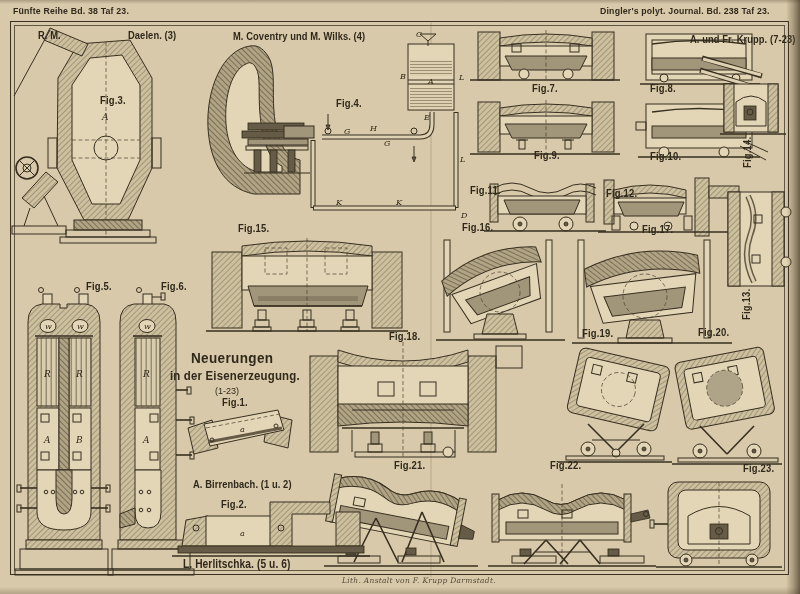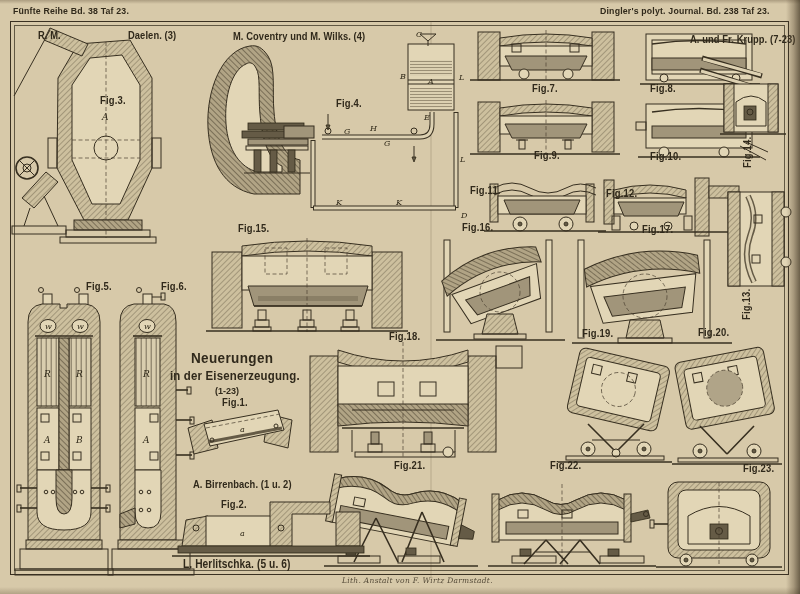--- a/index.html
+++ b/index.html
@@ -14,21 +14,21 @@
   .crease{position:absolute;left:430px;top:21px;width:2px;height:556px;background:rgba(90,75,50,.12);}
   .frame{position:absolute;left:10px;top:21px;width:779px;height:554px;border:1.6px solid #3a3122;box-sizing:border-box;}
   .frame-inner{position:absolute;left:14px;top:25px;width:771px;height:546px;border:.8px solid rgba(58,49,34,.75);box-sizing:border-box;}
   .lbl{position:absolute;color:#30291b;font-weight:bold;white-space:nowrap;transform-origin:0 50%;}
   .hdr{font-size:9.5px;letter-spacing:.2px;transform:scaleX(.92);}
   .attr{font-size:11px;letter-spacing:.1px;transform:scaleX(.85);}
   .fig{font-size:10.5px;letter-spacing:.2px;transform:scaleX(.9);}
   .rot{transform:rotate(-90deg) scaleX(.9);transform-origin:0 0;}
   .t1{font-size:15px;letter-spacing:.4px;transform:scaleX(.9);}
   .t2{font-size:13px;letter-spacing:.2px;transform:scaleX(.88);}
-  .t3{font-size:9.5px;font-weight:bold;transform:scaleX(.95);}
+  .t3{font-size:9.5px;font-weight:normal;transform:scaleX(.95);}
   .imprint{position:absolute;font-family:"DejaVu Serif",serif;font-style:italic;font-weight:normal;
       font-size:7.5px;color:#544a38;letter-spacing:.3px;}
   svg .o{fill:none;stroke:#372f20;stroke-width:1;}
   svg .ob{fill:none;stroke:#372f20;stroke-width:1.6;}
   svg .cav{fill:#e2d6b6;stroke:#372f20;stroke-width:1;}
   svg .gy{fill:#a1957a;stroke:#372f20;stroke-width:1;}
   svg .dk{fill:#655b46;stroke:#2f2818;stroke-width:.8;}
   svg .w1{fill:url(#h1);stroke:#372f20;stroke-width:1;}
   svg .w2{fill:url(#h2);stroke:#372f20;stroke-width:1;}
   svg .vl{fill:url(#vlp);stroke:#372f20;stroke-width:1;}
@@ -542,18 +542,18 @@
   <span class="lbl fig" style="left:238px;top:222px">Fig.15.</span>
   <span class="lbl fig" style="left:462px;top:221px">Fig.16.</span>
   <span class="lbl fig" style="left:642px;top:223px">Fig.17.</span>
   <span class="lbl fig" style="left:389px;top:330px">Fig.18.</span>
   <span class="lbl fig" style="left:582px;top:327px">Fig.19.</span>
   <span class="lbl fig" style="left:698px;top:326px">Fig.20.</span>
   <span class="lbl fig" style="left:394px;top:459px">Fig.21.</span>
   <span class="lbl fig" style="left:550px;top:459px">Fig.22.</span>
   <span class="lbl fig" style="left:743px;top:462px">Fig.23.</span>
 
-  <span class="imprint" style="left:342px;top:576px">Lith. Anstalt von F. Wirtz Darmstadt.</span>
+  <span class="imprint" style="left:342px;top:576px">Lith. Anstalt von F. Krupp Darmstadt.</span>
 
   <div class="edge-top"></div>
   <div class="edge-bottom"></div>
   <div class="edge-right"></div>
 </div>
 
 </body></html>

